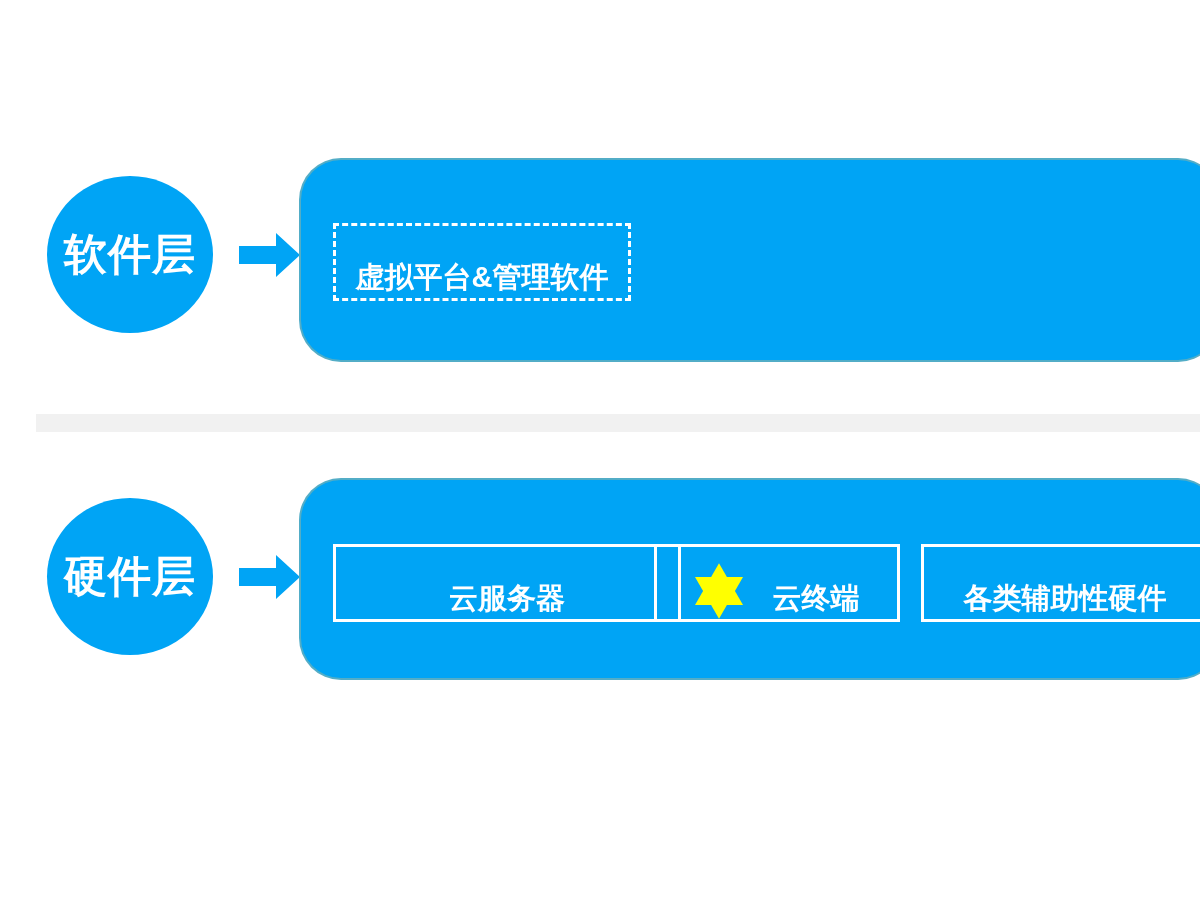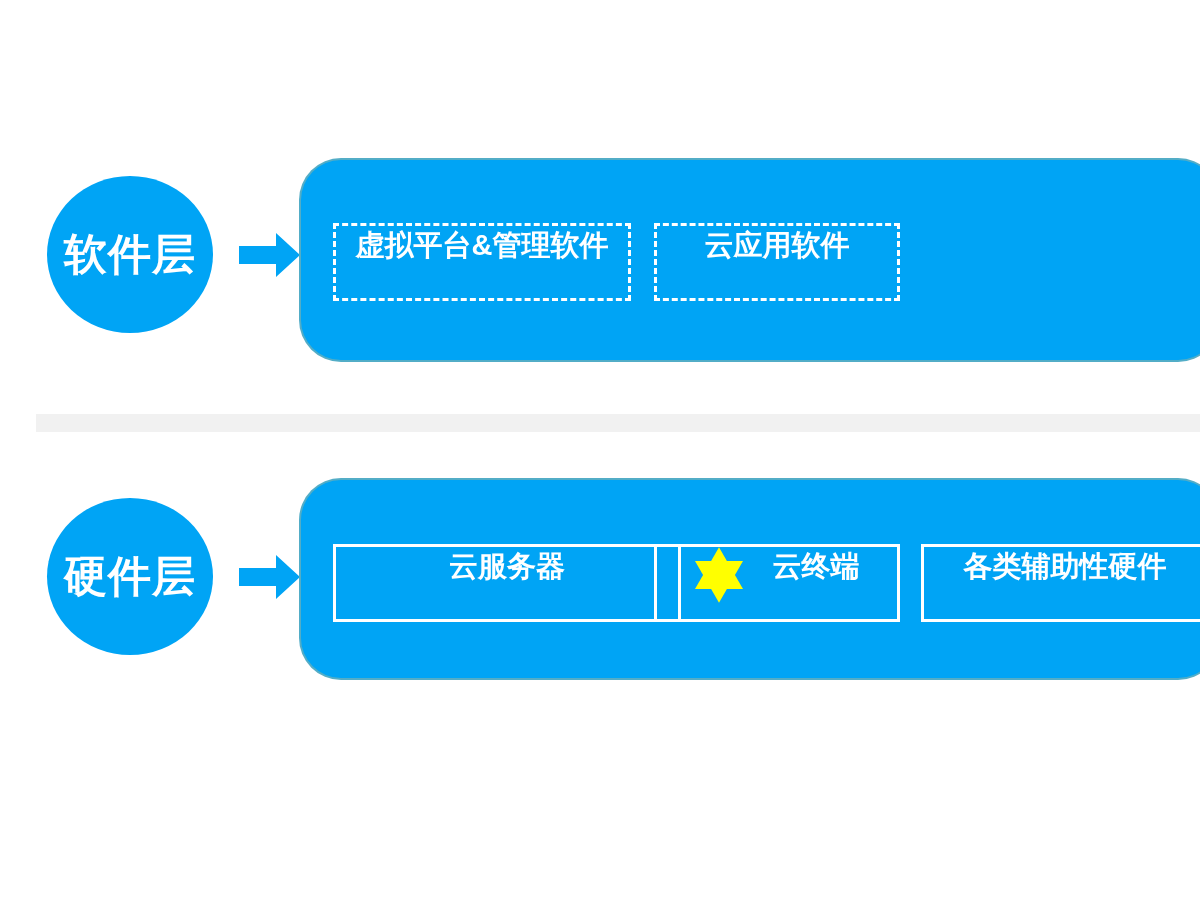--- a/index.html
+++ b/index.html
@@ -42,21 +42,21 @@
     border:2px solid rgba(150,180,160,0.55);
     border-radius:42px;
     box-sizing:border-box;
   }
   .software .layer-panel{top:158px;height:204px;}
   .hardware .layer-panel{top:478px;height:202px;}
   .item-box{
     position:absolute;
     box-sizing:border-box;
     height:78px;
-    display:flex;align-items:flex-start;justify-content:center;
+    display:flex;align-items:flex-end;justify-content:center;
     gap:18px;
     color:var(--white);
   }
   .item-box span{
     font-size:29px;font-weight:bold;white-space:nowrap;color:var(--white);
   }
   .item-box.dashed{border:3px dashed var(--white);}
   .item-box.solid{border:3px solid var(--white);}
   
   .software .box-1{left:32px;top:63px;width:298px;}
@@ -79,23 +79,20 @@
     </div>
 
     <svg class="arrow" viewBox="0 0 61 44">
       <polygon points="0,13 37,13 37,0 61,22 37,44 37,31 0,31" fill="var(--blue)"></polygon>
     </svg>
 
     <div class="layer-panel">
       <div class="item-box dashed box-1">
         <span>虚拟平台&amp;管理软件</span>
       </div>
-      <div class="item-box dashed box-2">
-        <span>云应用软件</span>
-      </div>
     </div>
   </section>
 
   <div class="divider"></div>
 
   <section class="hardware">
     <div class="layer-circle">
       <span>硬件层</span>
     </div>
 

